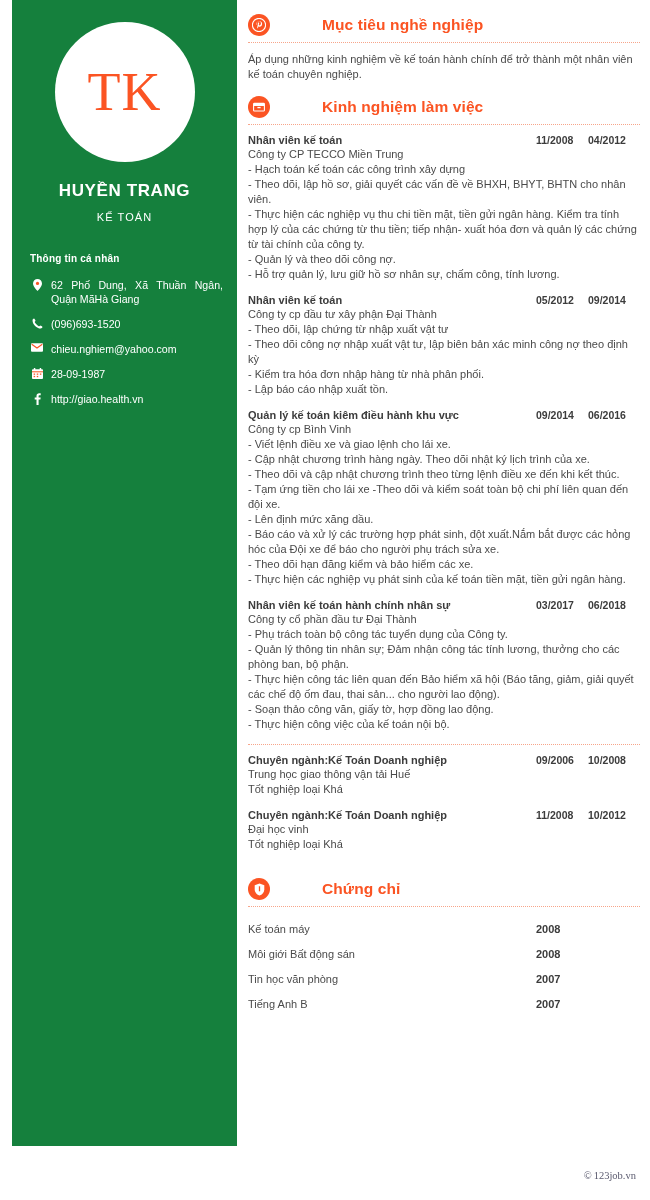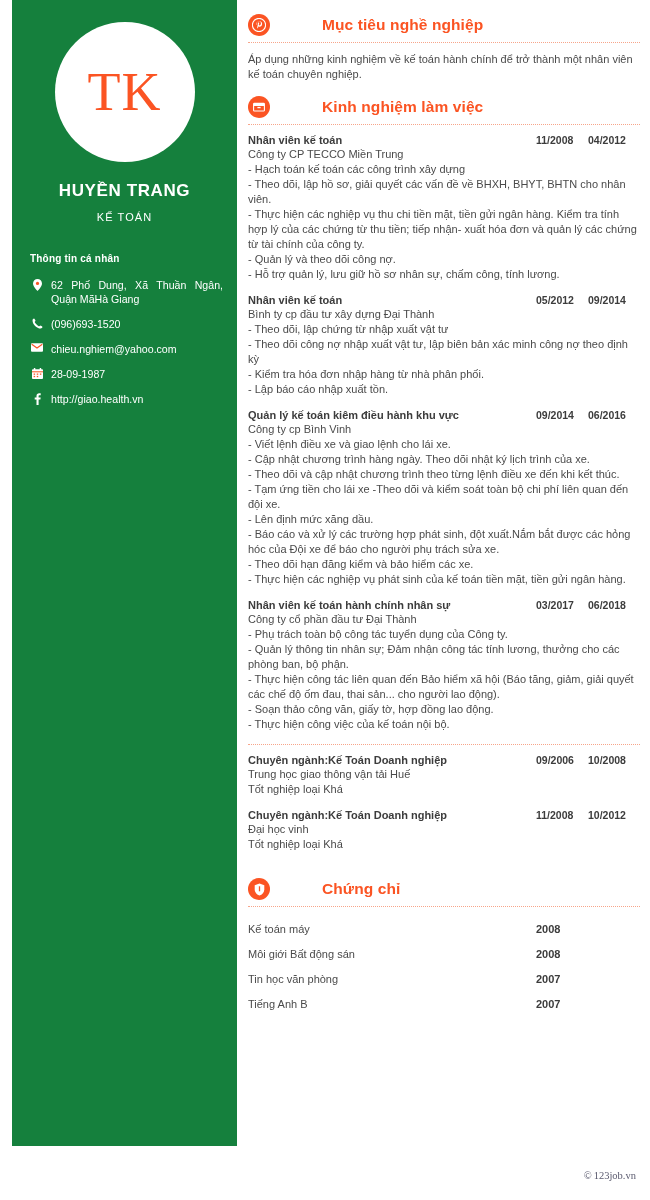--- a/index.html
+++ b/index.html
@@ -359,21 +359,21 @@
         </div>
 
         <div class="entry">
           <div class="entry-top">
             <span class="entry-title">Nhân viên kế toán</span>
             <span class="entry-dates">
               <span class="entry-date-from">05/2012</span>
               <span class="entry-date-to">09/2014</span>
             </span>
           </div>
-          <div class="entry-org">Bình ty cp đầu tư xây dựng Đại Thành</div>
+          <div class="entry-org">Công ty cp đầu tư xây phận Đại Thành</div>
           <div class="entry-lines">
             <div class="entry-line">- Theo dõi, lập chứng từ nhập xuất vật tư</div>
             <div class="entry-line">- Theo dõi công nợ nhập xuất vật  tư, lập biên bản xác minh công nợ theo định kỳ</div>
             <div class="entry-line">- Kiểm tra hóa đơn nhập hàng từ nhà phân phối.</div>
             <div class="entry-line">- Lập  báo cáo nhập xuất tồn.</div>
           </div>
         </div>
 
         <div class="entry">
           <div class="entry-top">

